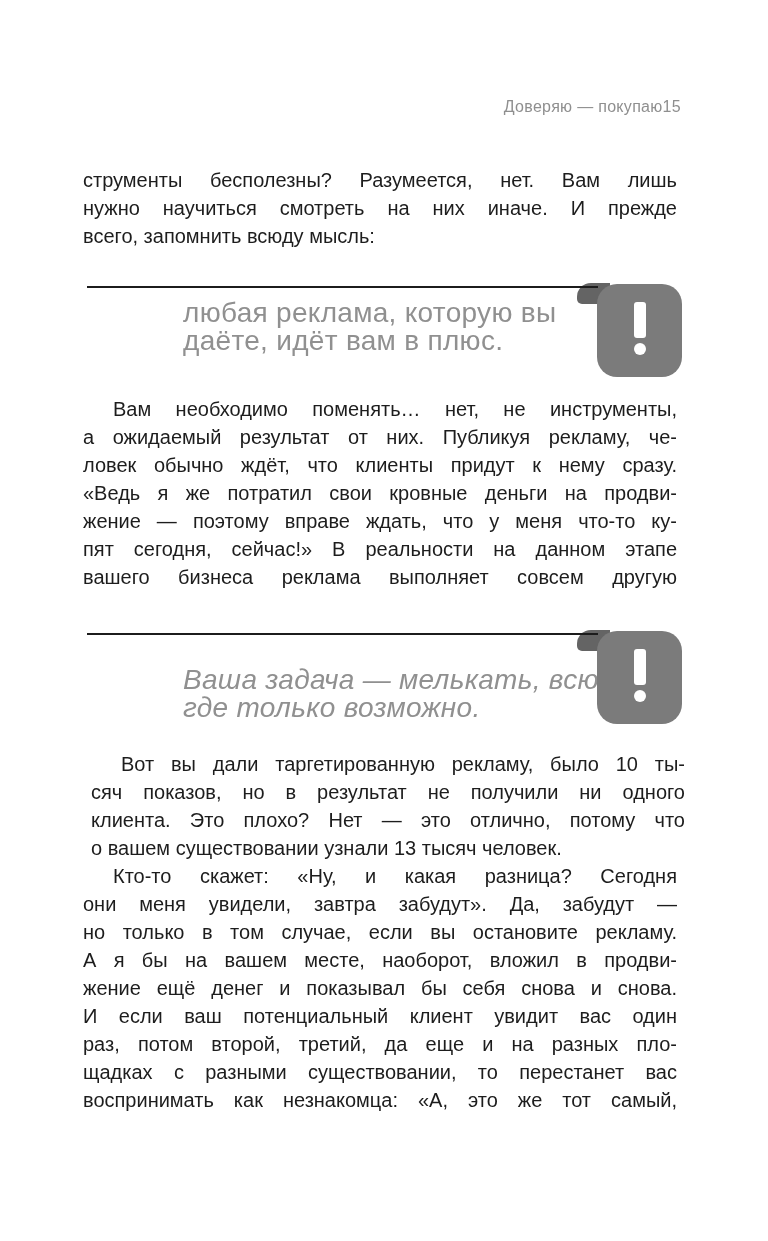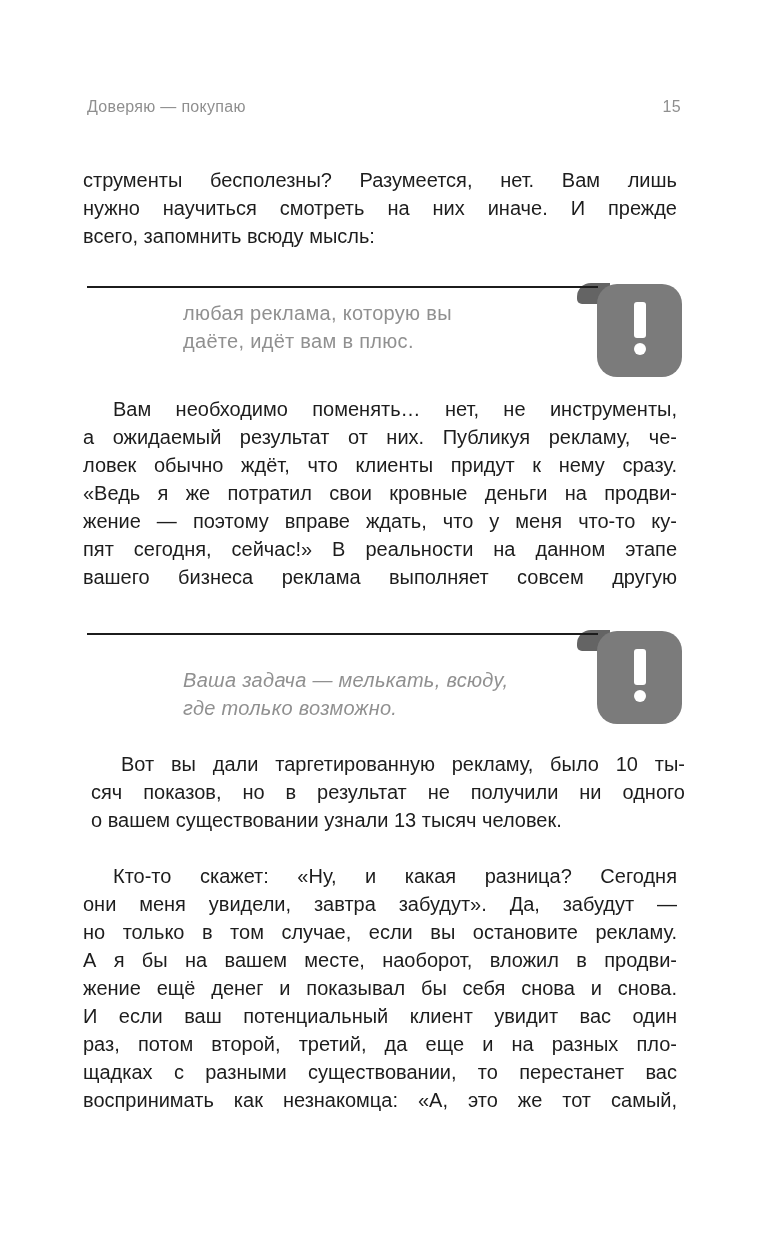--- a/index.html
+++ b/index.html
@@ -16,21 +16,21 @@
     font-family: "Liberation Sans", "DejaVu Sans", sans-serif;
   }
 
   
   #running-header {
     position: absolute;
     top: 98px;
     left: 87px;
     right: 87px;
     display: flex;
-    justify-content: space-between;
+    justify-content: flex-end;
     align-items: baseline;
     color: #8f8f8f;
     font-size: 16px;
     font-weight: 300;
     letter-spacing: 0.3px;
   }
 
   
   .para {
     position: absolute;
@@ -60,21 +60,21 @@
     width: 511px;
     height: 2px;
     background: #1c1c1c;
     z-index: 2;
   }
   .callout-text {
     position: absolute;
     left: 183px;
     width: 410px;
     color: #909090;
-    font-size: 20px;
+    font-size: 28px;
     font-weight: 300;
     line-height: 28px;
     letter-spacing: 0.3px;
   }
   .cline {
     white-space: nowrap;
     height: 28px;
   }
 
   
@@ -169,20 +169,21 @@
     </div>
     <div class="callout-text" style="top:666px;font-style:italic;">
         <div class="cline">Ваша задача — мелькать, всюду,</div>
         <div class="cline">где только возможно.</div>
       </div>
   </div>
 
   <div class="para" style="top:750px;margin-left:8px;">
       <div class="tline tline-indent">Вот вы дали таргетированную рекламу, было 10 ты-</div>
       <div class="tline">сяч показов, но в результат не получили ни одного</div>
+      <div class="tline">клиента. Это плохо? Нет — это отлично, потому что</div>
       <div class="tline tline-last">о вашем существовании узнали 13 тысяч человек.</div>
     </div>
 
   <div class="para" style="top:862px;">
       <div class="tline tline-indent">Кто-то скажет: «Ну, и какая разница? Сегодня</div>
       <div class="tline">они меня увидели, завтра забудут». Да, забудут —</div>
       <div class="tline">но только в том случае, если вы остановите рекламу.</div>
       <div class="tline">А я бы на вашем месте, наоборот, вложил в продви-</div>
       <div class="tline">жение ещё денег и показывал бы себя снова и снова.</div>
       <div class="tline">И если ваш потенциальный клиент увидит вас один</div>

